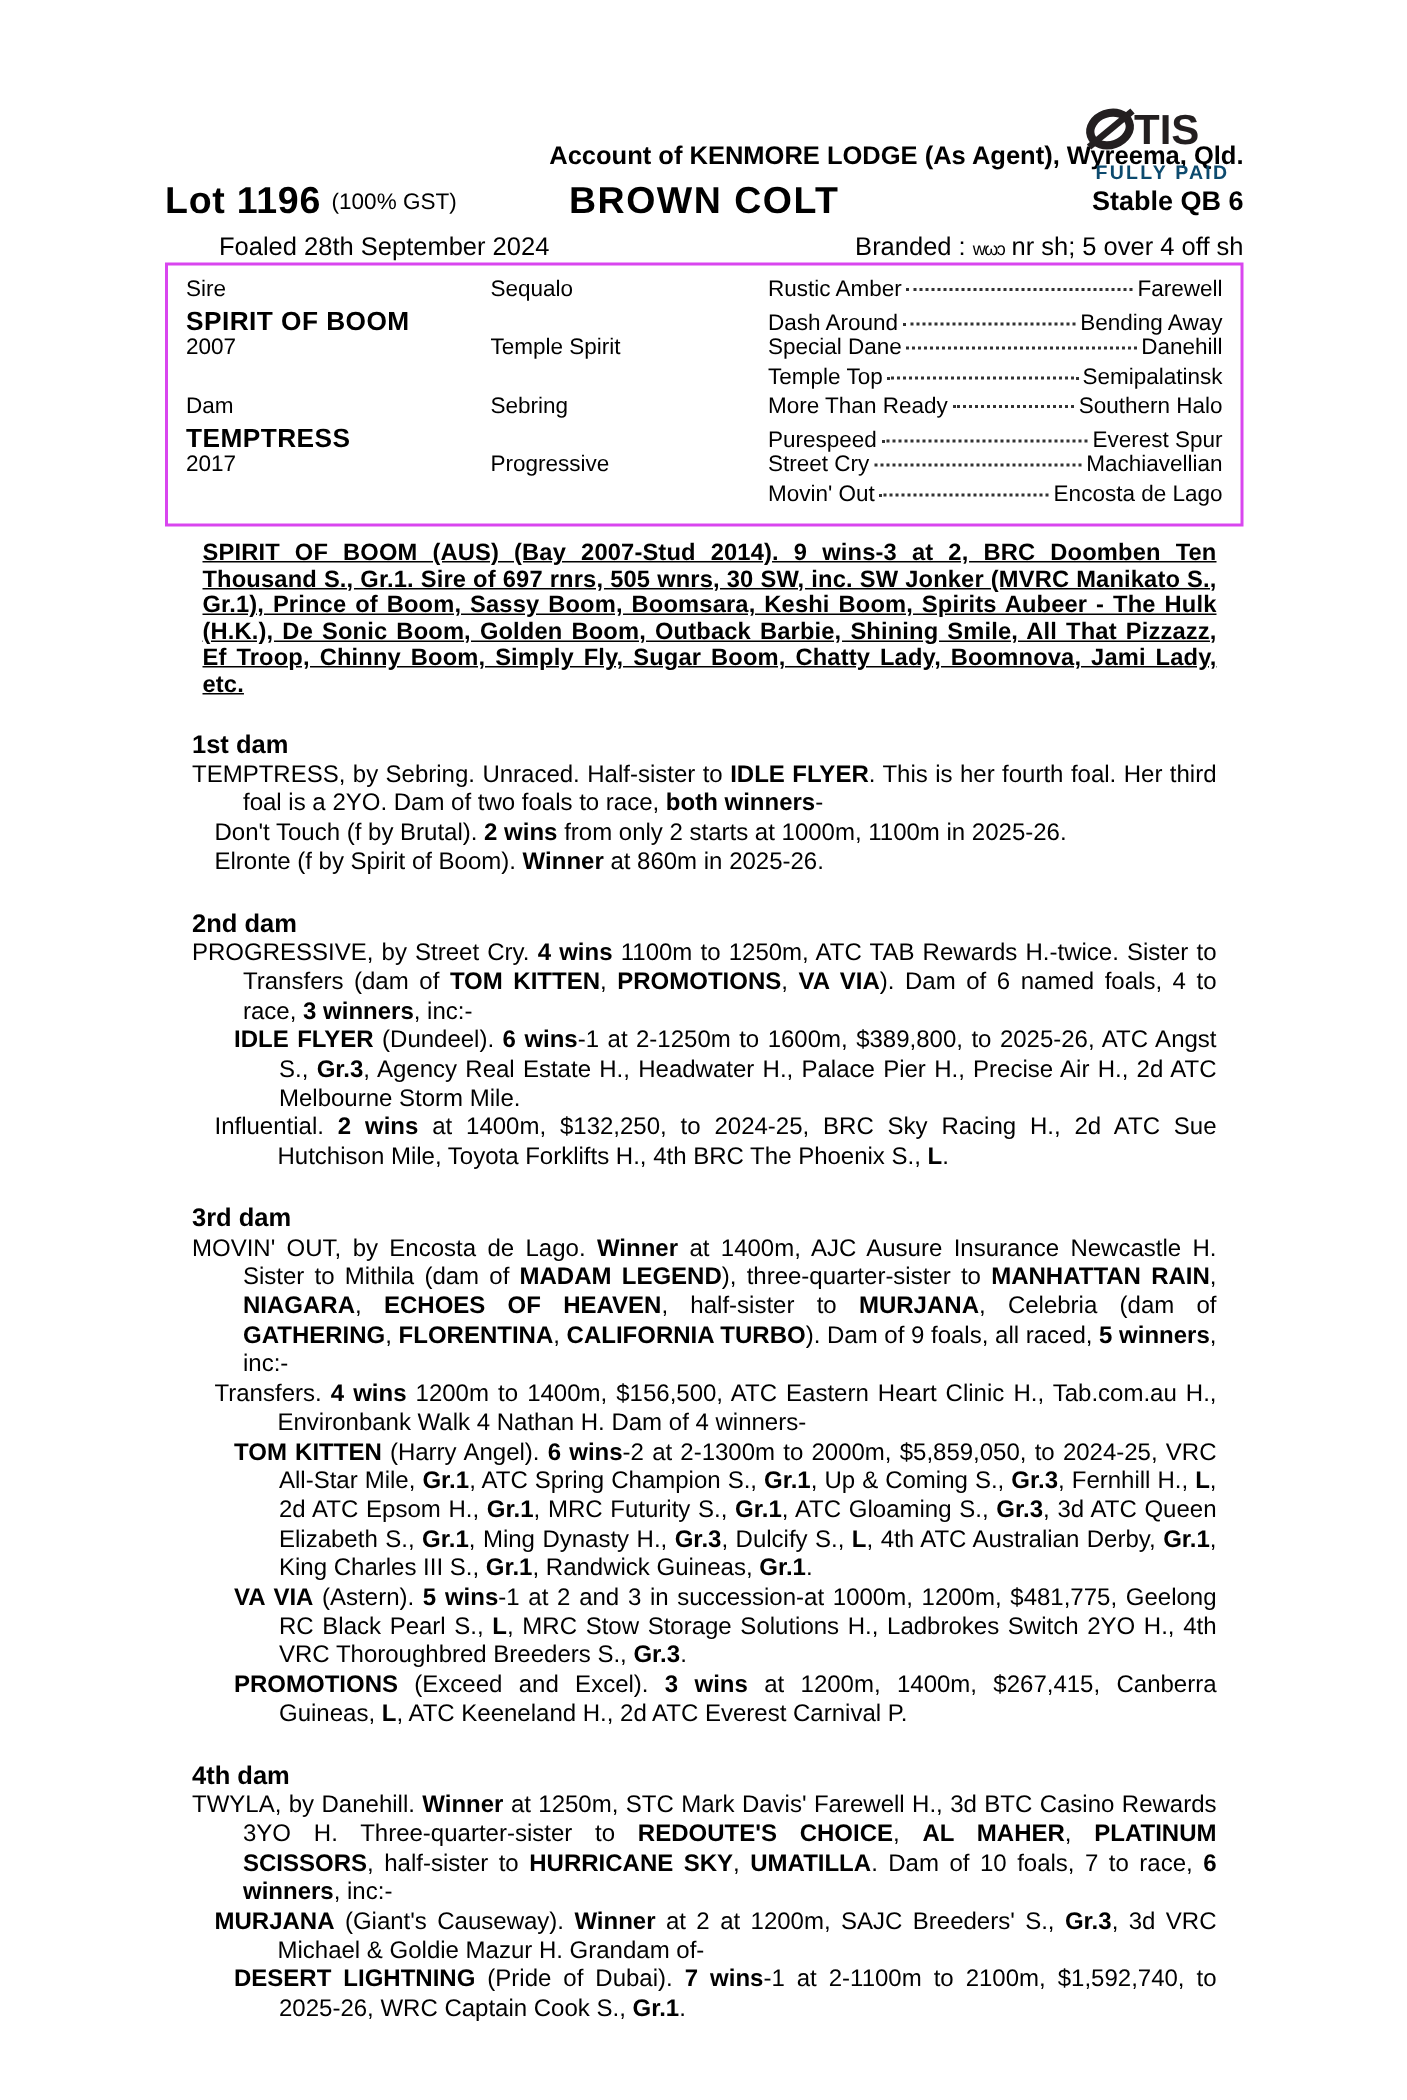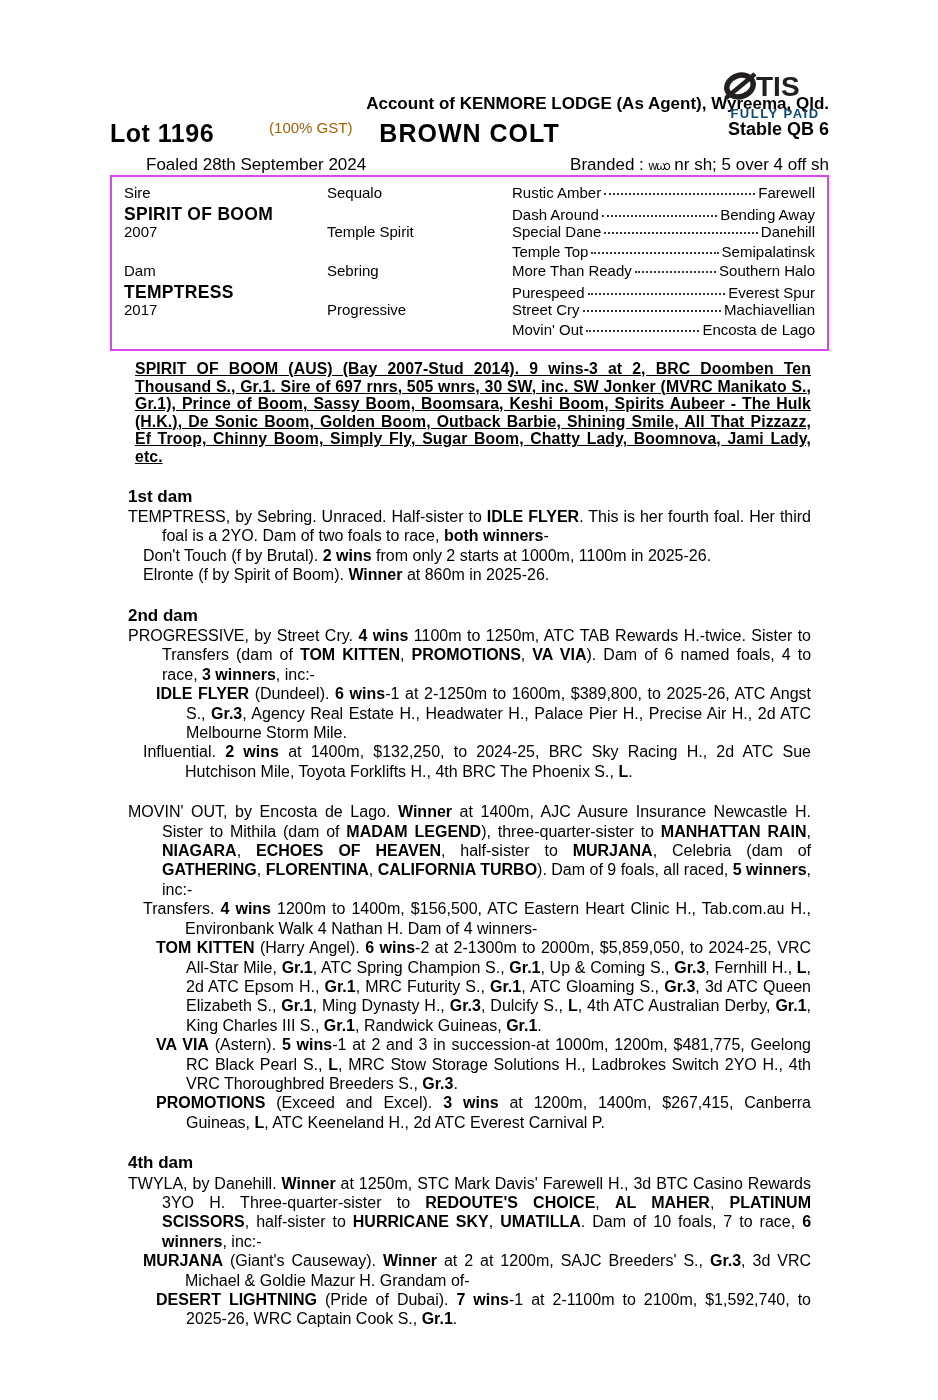--- a/index.html
+++ b/index.html
@@ -8,23 +8,23 @@
     position:relative; width:938px; height:1400px; background:#fff;
     color:#000; font-family:"Liberation Sans", sans-serif; overflow:hidden;
   }
   .content { position:absolute; left:110px; top:70px; width:719px; }
 
   
   .hdr { position:relative; }
   .qtis { position:absolute; right:-6px; top:0; width:120px; text-align:center; }
   .qtis-sub { font-weight:bold; font-size:13px; letter-spacing:1.5px; color:#0c4a6e; margin-top:-2px; }
   .account { text-align:right; font-weight:bold; font-size:17px; padding-top:24px; }
-  .lotline { position:relative; display:flex; align-items:flex-start; margin-top:5px; height:30px;gap:48px; }
+  .lotline { position:relative; display:flex; align-items:center; margin-top:5px; height:30px; }
   .lotnum { font-weight:bold; font-size:25px; letter-spacing:0.5px; }
-  .gst { font-size:15px; margin-left:7px; color:#a16207; }
+  .gst { font-size:15px; margin-left:7px; color:#000000; }
   .horse-title { position:absolute; left:50%; transform:translateX(-50%); font-weight:bold; font-size:25px; letter-spacing:1px; }
   .stable { margin-left:auto; font-weight:bold; font-size:18px; }
   .foaledline { display:flex; justify-content:space-between; align-items:baseline; margin-top:6px; font-size:17px;margin-left:36px; }
   .brand-mark { font-size:12px; letter-spacing:-1px; }
 
   
   .ped {
     margin-top:0; border:2px solid #d946ef;
     display:grid; grid-template-columns:203px 185px 1fr;
     grid-auto-rows:19.5px; padding:7px 12px 9px 12px;
@@ -151,20 +151,21 @@
     </div>
 
     <div class="dam-section">
       <h3 class="dam-heading">2nd dam</h3>
       <p class="para lvl-dam"><span>PROGRESSIVE, by Street Cry. </span><b>4 wins</b><span> 1100m to 1250m, ATC TAB Rewards H.-twice. Sister to Transfers (dam of </span><b>TOM KITTEN</b><span>, </span><b>PROMOTIONS</b><span>, </span><b>VA VIA</b><span>). Dam of 6 named foals, 4 to race, </span><b>3 winners</b><span>, inc:-</span></p>
       <p class="para lvl-p2"><b>IDLE FLYER</b><span> (Dundeel). </span><b>6 wins</b><span>-1 at 2-1250m to 1600m, $389,800, to 2025-26, ATC Angst S., </span><b>Gr.3</b><span>, Agency Real Estate H., Headwater H., Palace Pier H., Precise Air H., 2d ATC Melbourne Storm Mile.</span></p>
       <p class="para lvl-p1"><span>Influential. </span><b>2 wins</b><span> at 1400m, $132,250, to 2024-25, BRC Sky Racing H., 2d ATC Sue Hutchison Mile, Toyota Forklifts H., 4th BRC The Phoenix S., </span><b>L</b><span>.</span></p>
     </div>
 
     <div class="dam-section">
+      <h3 class="dam-heading">3rd dam</h3>
       <p class="para lvl-dam"><span>MOVIN' OUT, by Encosta de Lago. </span><b>Winner</b><span> at 1400m, AJC Ausure Insurance Newcastle H. Sister to Mithila (dam of </span><b>MADAM LEGEND</b><span>), three-quarter-sister to </span><b>MANHATTAN RAIN</b><span>, </span><b>NIAGARA</b><span>, </span><b>ECHOES OF HEAVEN</b><span>, half-sister to </span><b>MURJANA</b><span>, Celebria (dam of </span><b>GATHERING</b><span>, </span><b>FLORENTINA</b><span>, </span><b>CALIFORNIA TURBO</b><span>). Dam of 9 foals, all raced, </span><b>5 winners</b><span>, inc:-</span></p>
       <p class="para lvl-p1"><span>Transfers. </span><b>4 wins</b><span> 1200m to 1400m, $156,500, ATC Eastern Heart Clinic H., Tab.com.au H., Environbank Walk 4 Nathan H. Dam of 4 winners-</span></p>
       <p class="para lvl-p2"><b>TOM KITTEN</b><span> (Harry Angel). </span><b>6 wins</b><span>-2 at 2-1300m to 2000m, $5,859,050, to 2024-25, VRC All-Star Mile, </span><b>Gr.1</b><span>, ATC Spring Champion S., </span><b>Gr.1</b><span>, Up &amp; Coming S., </span><b>Gr.3</b><span>, Fernhill H., </span><b>L</b><span>, 2d ATC Epsom H., </span><b>Gr.1</b><span>, MRC Futurity S., </span><b>Gr.1</b><span>, ATC Gloaming S., </span><b>Gr.3</b><span>, 3d ATC Queen Elizabeth S., </span><b>Gr.1</b><span>, Ming Dynasty H., </span><b>Gr.3</b><span>, Dulcify S., </span><b>L</b><span>, 4th ATC Australian Derby, </span><b>Gr.1</b><span>, King Charles III S., </span><b>Gr.1</b><span>, Randwick Guineas, </span><b>Gr.1</b><span>.</span></p>
       <p class="para lvl-p2"><b>VA VIA</b><span> (Astern). </span><b>5 wins</b><span>-1 at 2 and 3 in succession-at 1000m, 1200m, $481,775, Geelong RC Black Pearl S., </span><b>L</b><span>, MRC Stow Storage Solutions H., Ladbrokes Switch 2YO H., 4th VRC Thoroughbred Breeders S., </span><b>Gr.3</b><span>.</span></p>
       <p class="para lvl-p2"><b>PROMOTIONS</b><span> (Exceed and Excel). </span><b>3 wins</b><span> at 1200m, 1400m, $267,415, Canberra Guineas, </span><b>L</b><span>, ATC Keeneland H., 2d ATC Everest Carnival P.</span></p>
     </div>
 
     <div class="dam-section">
       <h3 class="dam-heading">4th dam</h3>
       <p class="para lvl-dam"><span>TWYLA, by Danehill. </span><b>Winner</b><span> at 1250m, STC Mark Davis' Farewell H., 3d BTC Casino Rewards 3YO H. Three-quarter-sister to </span><b>REDOUTE'S CHOICE</b><span>, </span><b>AL MAHER</b><span>, </span><b>PLATINUM SCISSORS</b><span>, half-sister to </span><b>HURRICANE SKY</b><span>, </span><b>UMATILLA</b><span>. Dam of 10 foals, 7 to race, </span><b>6 winners</b><span>, inc:-</span></p>

